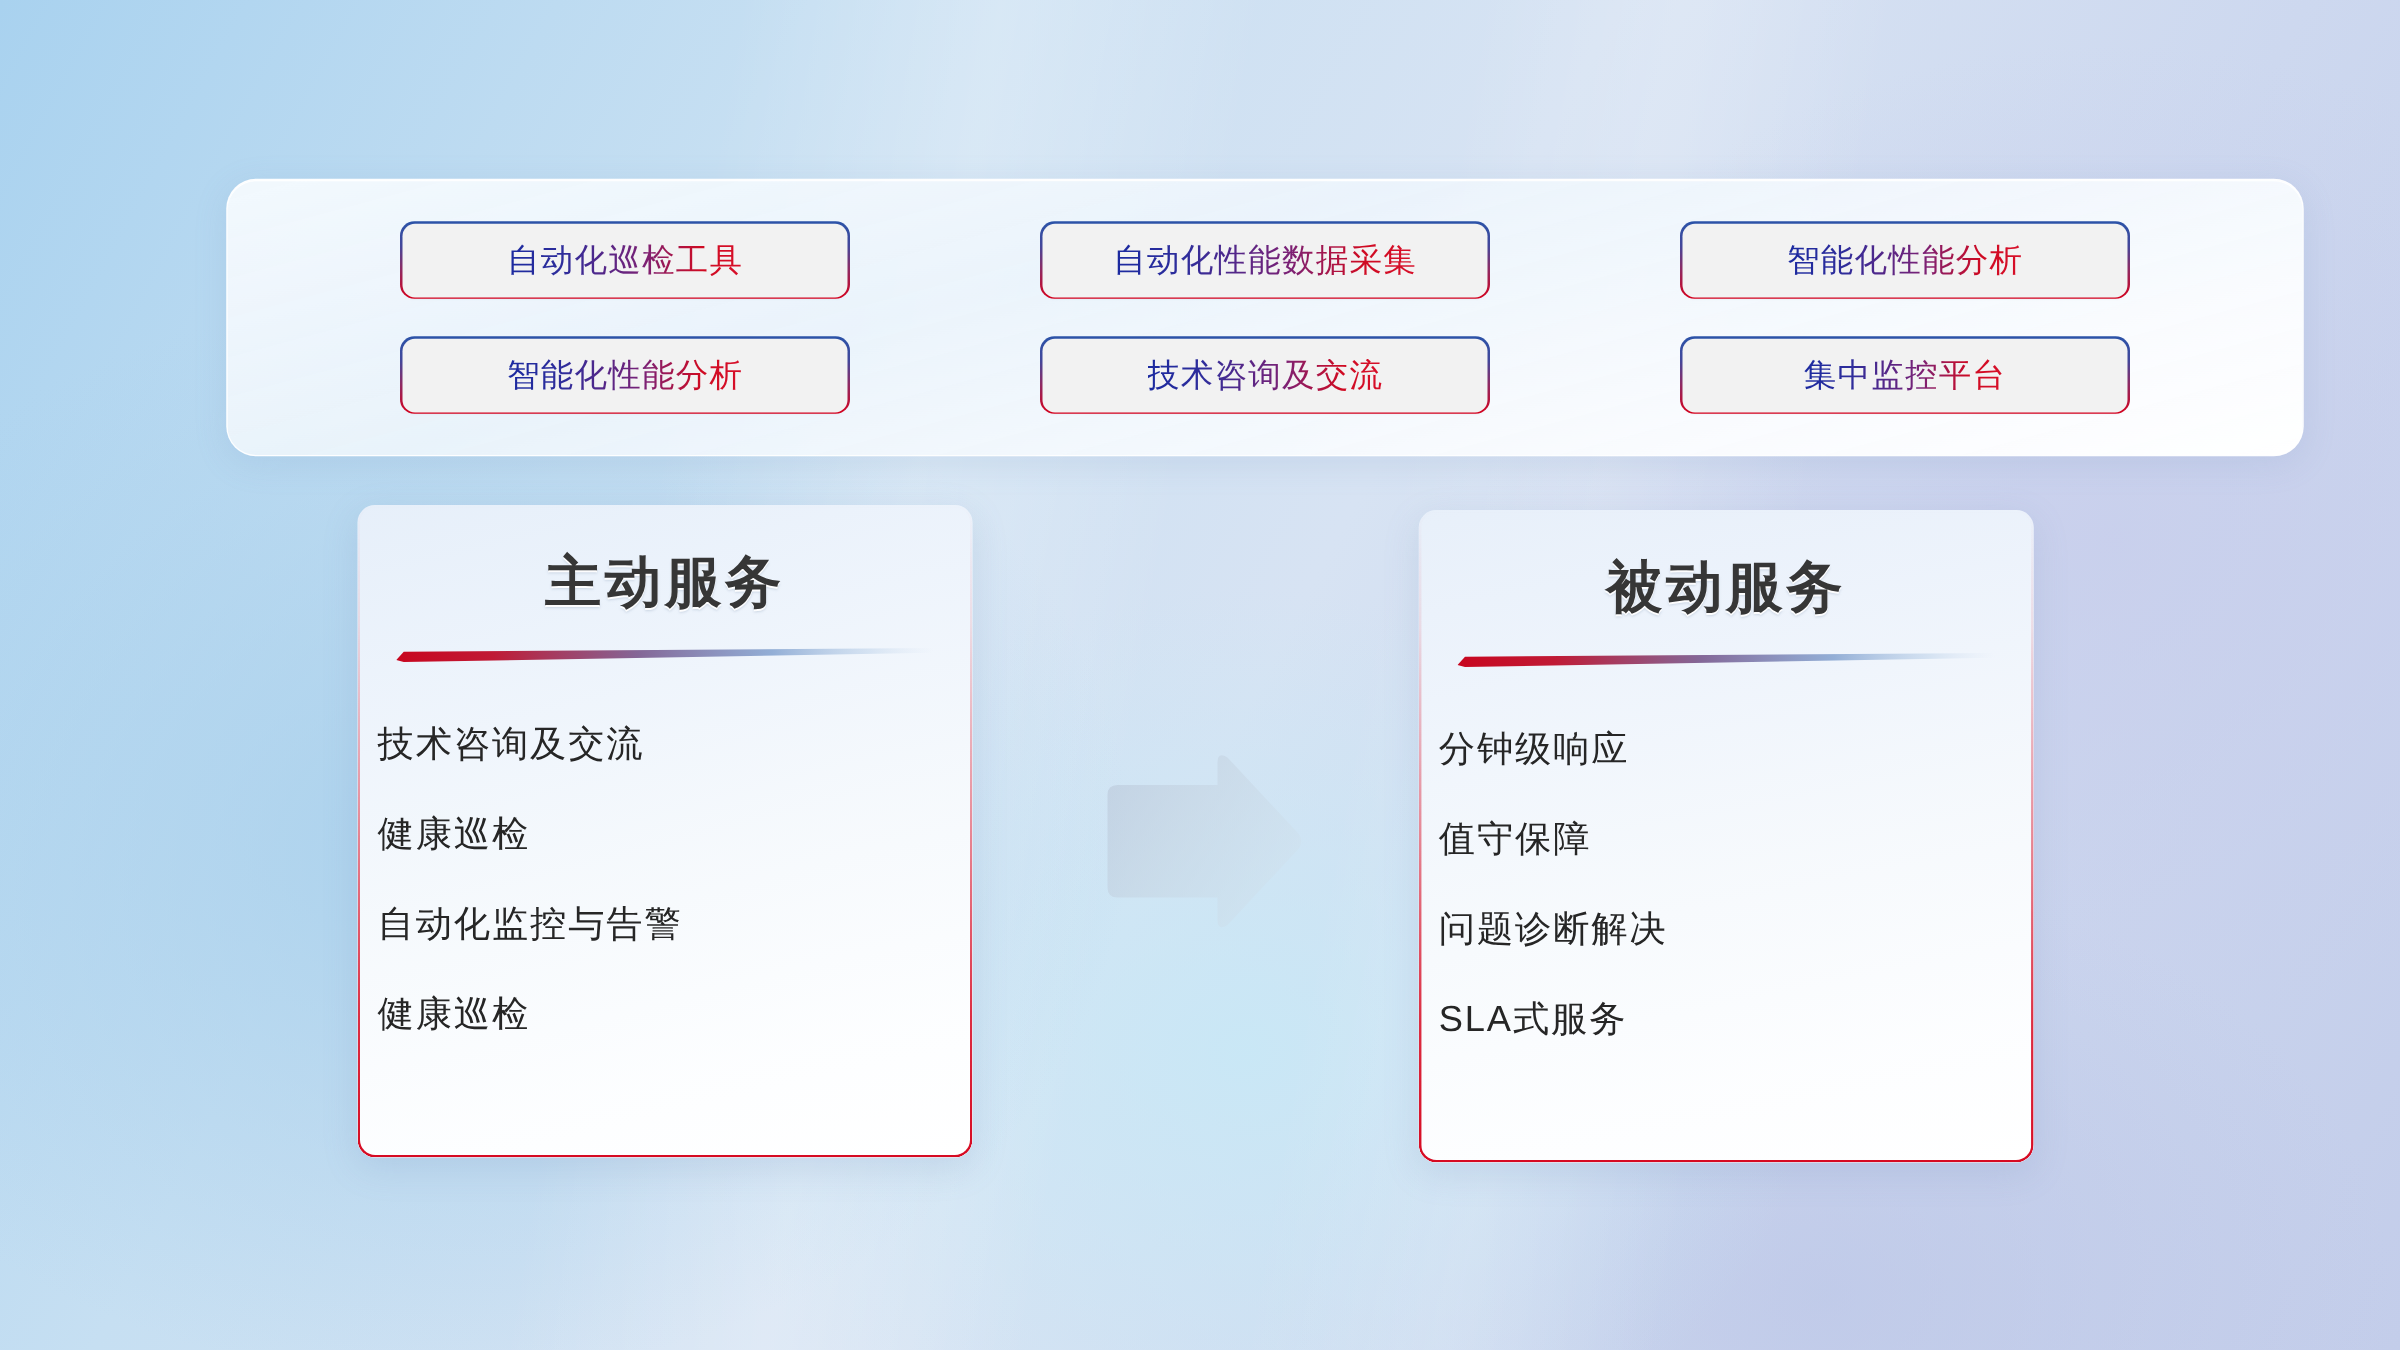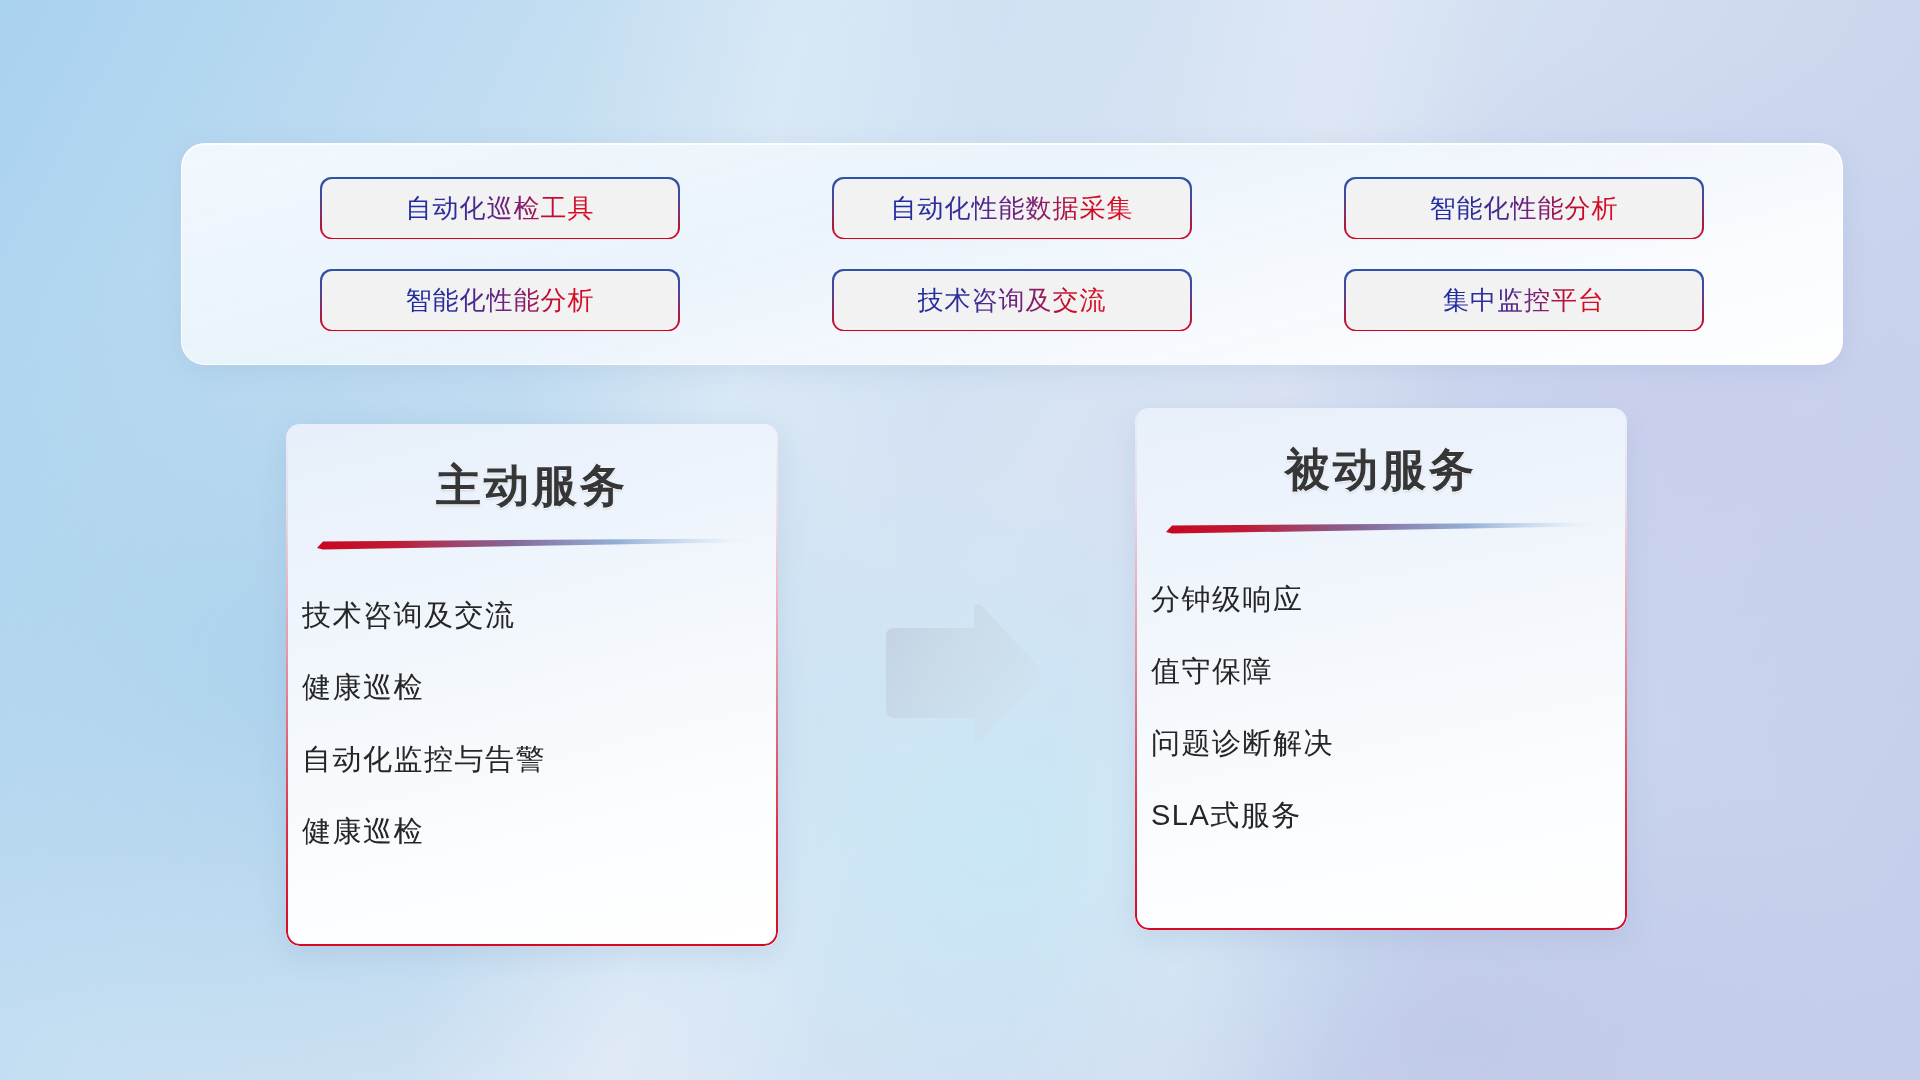--- a/index.html
+++ b/index.html
@@ -131,21 +131,21 @@
                  rgba(214,10,34,0.10) 18%,
                  rgba(214,10,34,0.45) 48%,
                  rgba(214,10,34,0.85) 78%,
                  rgba(214,10,34,1) 100%);
     -webkit-mask: linear-gradient(#000 0 0) content-box, linear-gradient(#000 0 0);
     -webkit-mask-composite: xor;
     mask: linear-gradient(#000 0 0) content-box, linear-gradient(#000 0 0);
     mask-composite: exclude;
     pointer-events: none;
   }
-  #card-active { left: 286px; top: 424px; }
+  #card-active { left: 286px; top: 404px; }
   #card-passive { left: 1135px; top: 408px; }
 
   .card-title {
     position: relative;
     z-index: 2;
     text-align: center;
     margin-top: 32px;
     font-size: 45px;
     font-weight: bold;
     letter-spacing: 3px;

